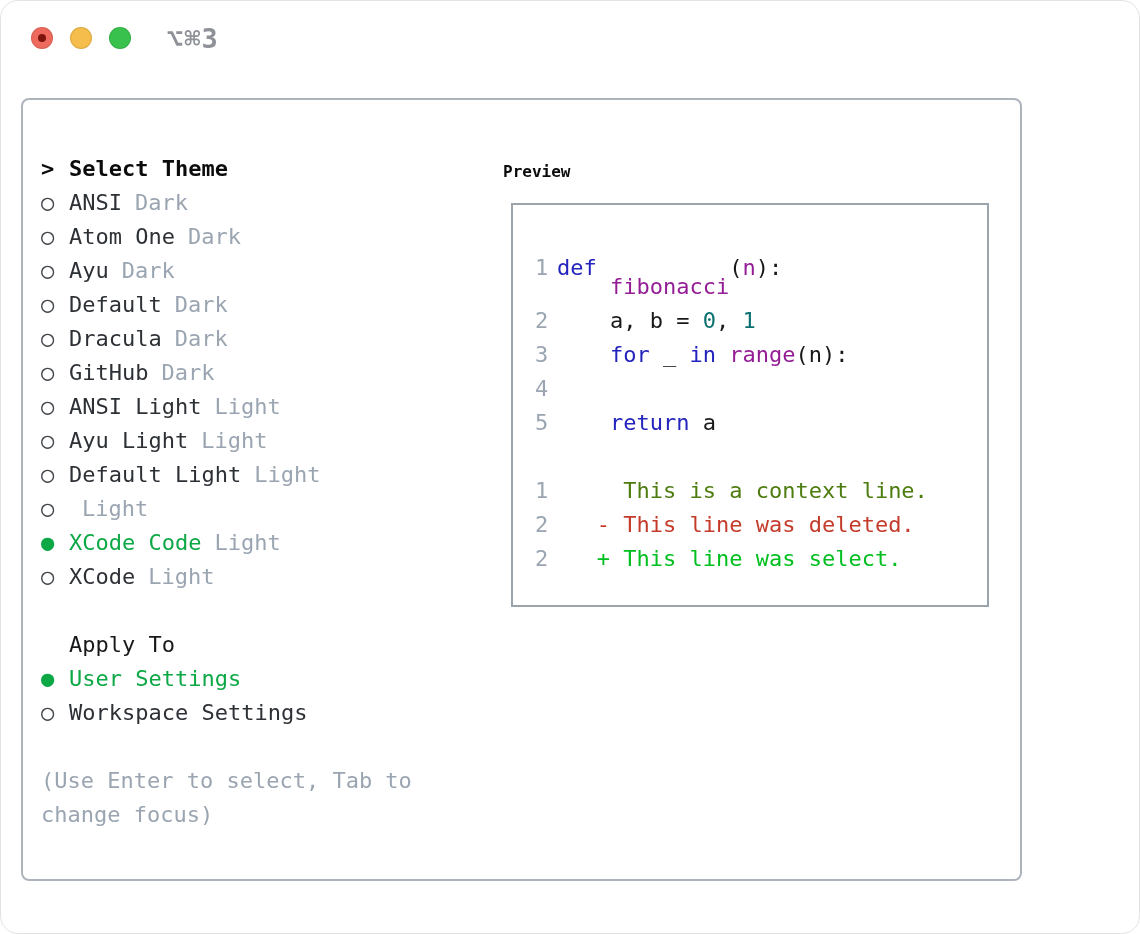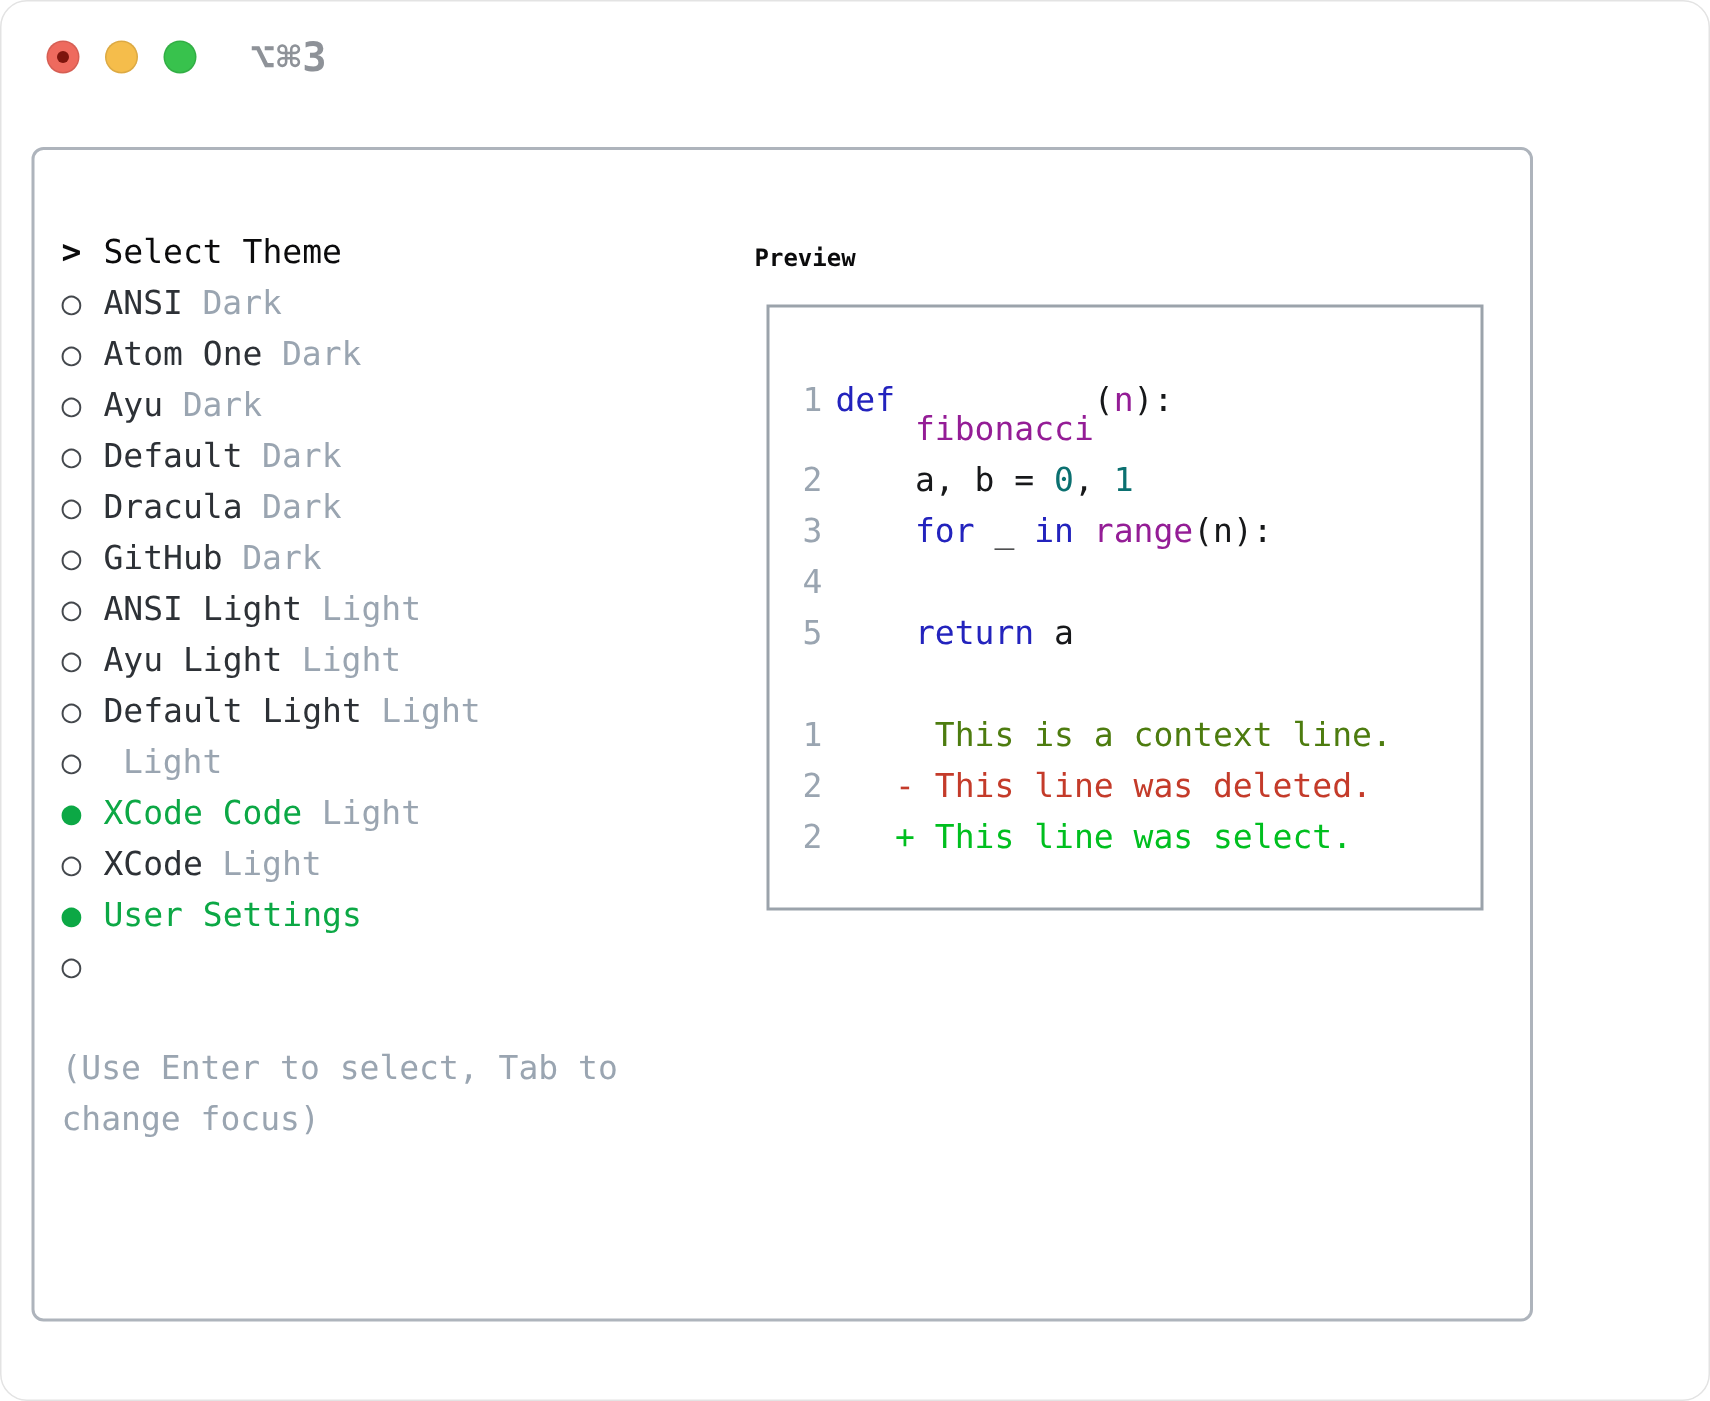--- a/index.html
+++ b/index.html
@@ -31,21 +31,21 @@
   }
   
   .panel {
     position: absolute; left: 20px; top: 97px; width: 1001px; height: 783px;
     background: #ffffff; border: 2px solid #aeb4bc; border-radius: 8px;
   }
   .left-col { position: absolute; left: 18px; top: 52px; width: 452px; font-size: 22px; line-height: 34px; }
   .row { display: flex; align-items: baseline; white-space: pre; }
   .bullet { display: inline-block; width: 16px; margin-right: 12px; flex: none; }
   .prompt { display: inline-block; width: 16px; margin-right: 12px; flex: none; font-weight: bold; color: #0b0b0c; }
-  .header-label { font-weight: normal; color: #0b0b0c; }
+  .header-label { font-weight: bold; color: #0b0b0c; }
   .t-name { color: #2d3136; }
   .t-variant { margin-left: 13px; }
   .apply-header { margin-top: 34px; padding-left: 28px; color: #17181a; }
   .hint { margin-top: 34px; color: #9aa5b1; white-space: normal; width: 440px; }
   
   .preview-title {
     position: absolute; left: 480px; top: 55px;
     font-size: 16px; line-height: 34px; font-weight: bold; color: #0b0b0c;
   }
   .preview-box {
@@ -86,24 +86,25 @@
           <div class="row"><span class="bullet" style="color: rgb(68, 72, 77);">○</span><span class="t-name">Dracula</span><span class="t-variant" style="color: rgb(154, 165, 177);">Dark</span></div>
           <div class="row"><span class="bullet" style="color: rgb(68, 72, 77);">○</span><span class="t-name">GitHub</span><span class="t-variant" style="color: rgb(154, 165, 177);">Dark</span></div>
           <div class="row"><span class="bullet" style="color: rgb(68, 72, 77);">○</span><span class="t-name">ANSI Light</span><span class="t-variant" style="color: rgb(154, 165, 177);">Light</span></div>
           <div class="row"><span class="bullet" style="color: rgb(68, 72, 77);">○</span><span class="t-name">Ayu Light</span><span class="t-variant" style="color: rgb(154, 165, 177);">Light</span></div>
           <div class="row"><span class="bullet" style="color: rgb(68, 72, 77);">○</span><span class="t-name">Default Light</span><span class="t-variant" style="color: rgb(154, 165, 177);">Light</span></div>
           <div class="row"><span class="bullet" style="color: rgb(68, 72, 77);">○</span><span class="t-variant" style="color: rgb(154, 165, 177);">Light</span></div>
           <div class="row"><span class="bullet" style="color: rgb(12, 168, 69);">●</span><span class="t-name" style="color: rgb(12, 168, 69);">XCode Code</span><span class="t-variant" style="color: rgb(154, 165, 177);">Light</span></div>
           <div class="row"><span class="bullet" style="color: rgb(68, 72, 77);">○</span><span class="t-name">XCode</span><span class="t-variant" style="color: rgb(154, 165, 177);">Light</span></div>
         </div>
 
+      <div class="apply-header">Apply To</div>
 
       <div id="apply-list">
           <div class="row"><span class="bullet" style="color: rgb(12, 168, 69);">●</span><span class="t-name" style="color: rgb(12, 168, 69);">User Settings</span></div>
-          <div class="row"><span class="bullet" style="color: rgb(68, 72, 77);">○</span></div>
+          <div class="row"><span class="bullet" style="color: rgb(68, 72, 77);">○</span><span class="t-name">Workspace Settings</span></div>
         </div>
 
       <div class="hint">(Use Enter to select, Tab to change focus)</div>
     </div>
 
     <div class="preview-title">Preview</div>
 
     <div class="preview-box">
       <div id="preview-lines">
           <div class="pline"><span class="lnum" style="color: rgb(154, 165, 177);">1</span><span style="color: rgb(35, 35, 189);">def</span><span style="color: rgb(23, 24, 26);"> </span><span style="color: rgb(148, 29, 150); margin-top: 19px;">fibonacci</span><span style="color: rgb(23, 24, 26);">(</span><span style="color: rgb(148, 29, 150);">n</span><span style="color: rgb(23, 24, 26);">):</span></div>

